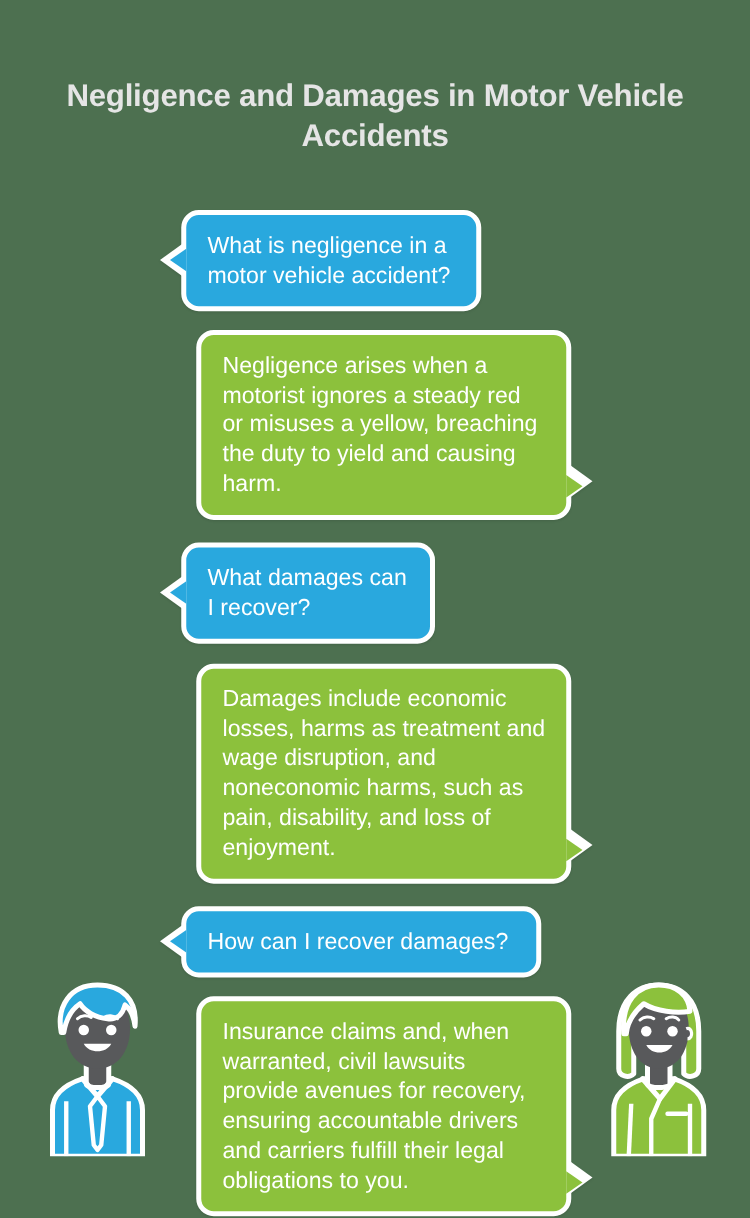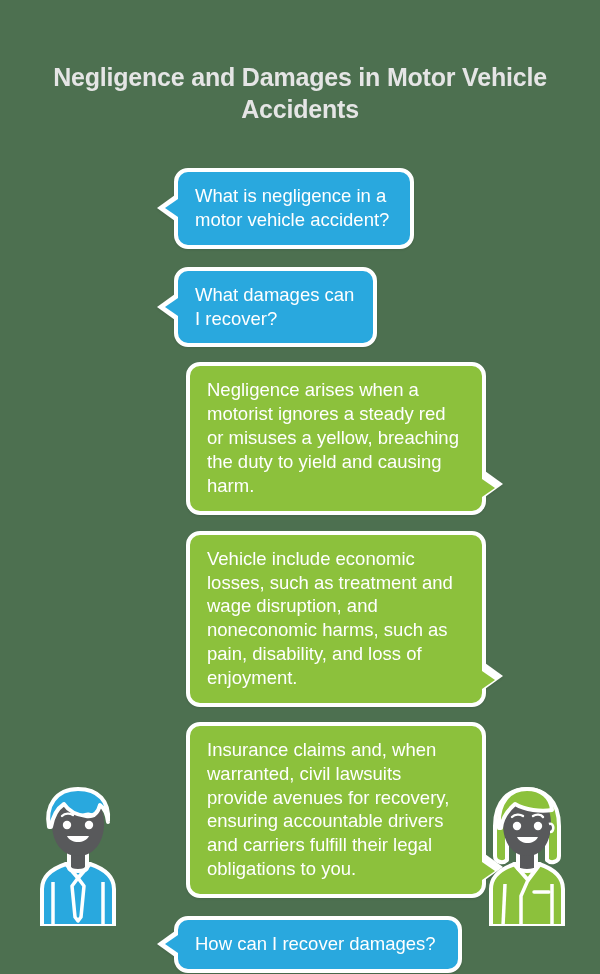--- a/index.html
+++ b/index.html
@@ -40,21 +40,20 @@
   #conversation {
     position: absolute;
     top: 168px;
     left: 0;
     width: 600px;
   }
 
   .bubble-row {
     position: relative;
     width: 504px;
-    margin-left: 29px;
   }
 
   .bubble {
     position: relative;
     box-sizing: border-box;
     border: 4px solid #ffffff;
     border-radius: 14px;
     color: #ffffff;
     font-size: 18.5px;
     line-height: 1.29;
@@ -145,46 +144,46 @@
 
   <div id="conversation">
 
     <div class="bubble-row">
       <div class="bubble question b-q1">
         <p>What is negligence in a motor vehicle accident?</p>
       </div>
     </div>
 
     <div class="bubble-row">
+      <div class="bubble answer b-a1">
+        <p>Negligence arises when a motorist ignores a steady red or misuses a yellow, breaching the duty to yield and causing harm.</p>
+      </div>
+    </div>
+
+    <div class="bubble-row">
       <div class="bubble question b-q2">
         <p>What damages can I recover?</p>
       </div>
     </div>
 
     <div class="bubble-row">
-      <div class="bubble answer b-a1">
-        <p>Negligence arises when a motorist ignores a steady red or misuses a yellow, breaching the duty to yield and causing harm.</p>
-      </div>
-    </div>
-
-    <div class="bubble-row">
       <div class="bubble answer b-a2">
-        <p>Vehicle include economic losses, such as treatment and wage disruption, and noneconomic harms, such as pain, disability, and loss of enjoyment.</p>
+        <p>Damages include economic losses, harms as treatment and wage disruption, and noneconomic harms, such as pain, disability, and loss of enjoyment.</p>
+      </div>
+    </div>
+
+    <div class="bubble-row">
+      <div class="bubble question b-q3">
+        <p>How can I recover damages?</p>
       </div>
     </div>
 
     <div class="bubble-row">
       <div class="bubble answer b-a3">
         <p>Insurance claims and, when warranted, civil lawsuits provide avenues for recovery, ensuring accountable drivers and carriers fulfill their legal obligations to you.</p>
-      </div>
-    </div>
-
-    <div class="bubble-row">
-      <div class="bubble question b-q3">
-        <p>How can I recover damages?</p>
       </div>
     </div>
 
   </div>
 
   <div class="character" id="character-male">
     <svg width="92" height="140" viewBox="0 0 92 140">
 
       <path d="M10 140 L10 103 C10 89 22 82 34 78 L58 78 C70 82 82 89 82 103 L82 140 Z" fill="#29a8de" stroke="#ffffff" stroke-width="4" stroke-linejoin="round"></path>
 

